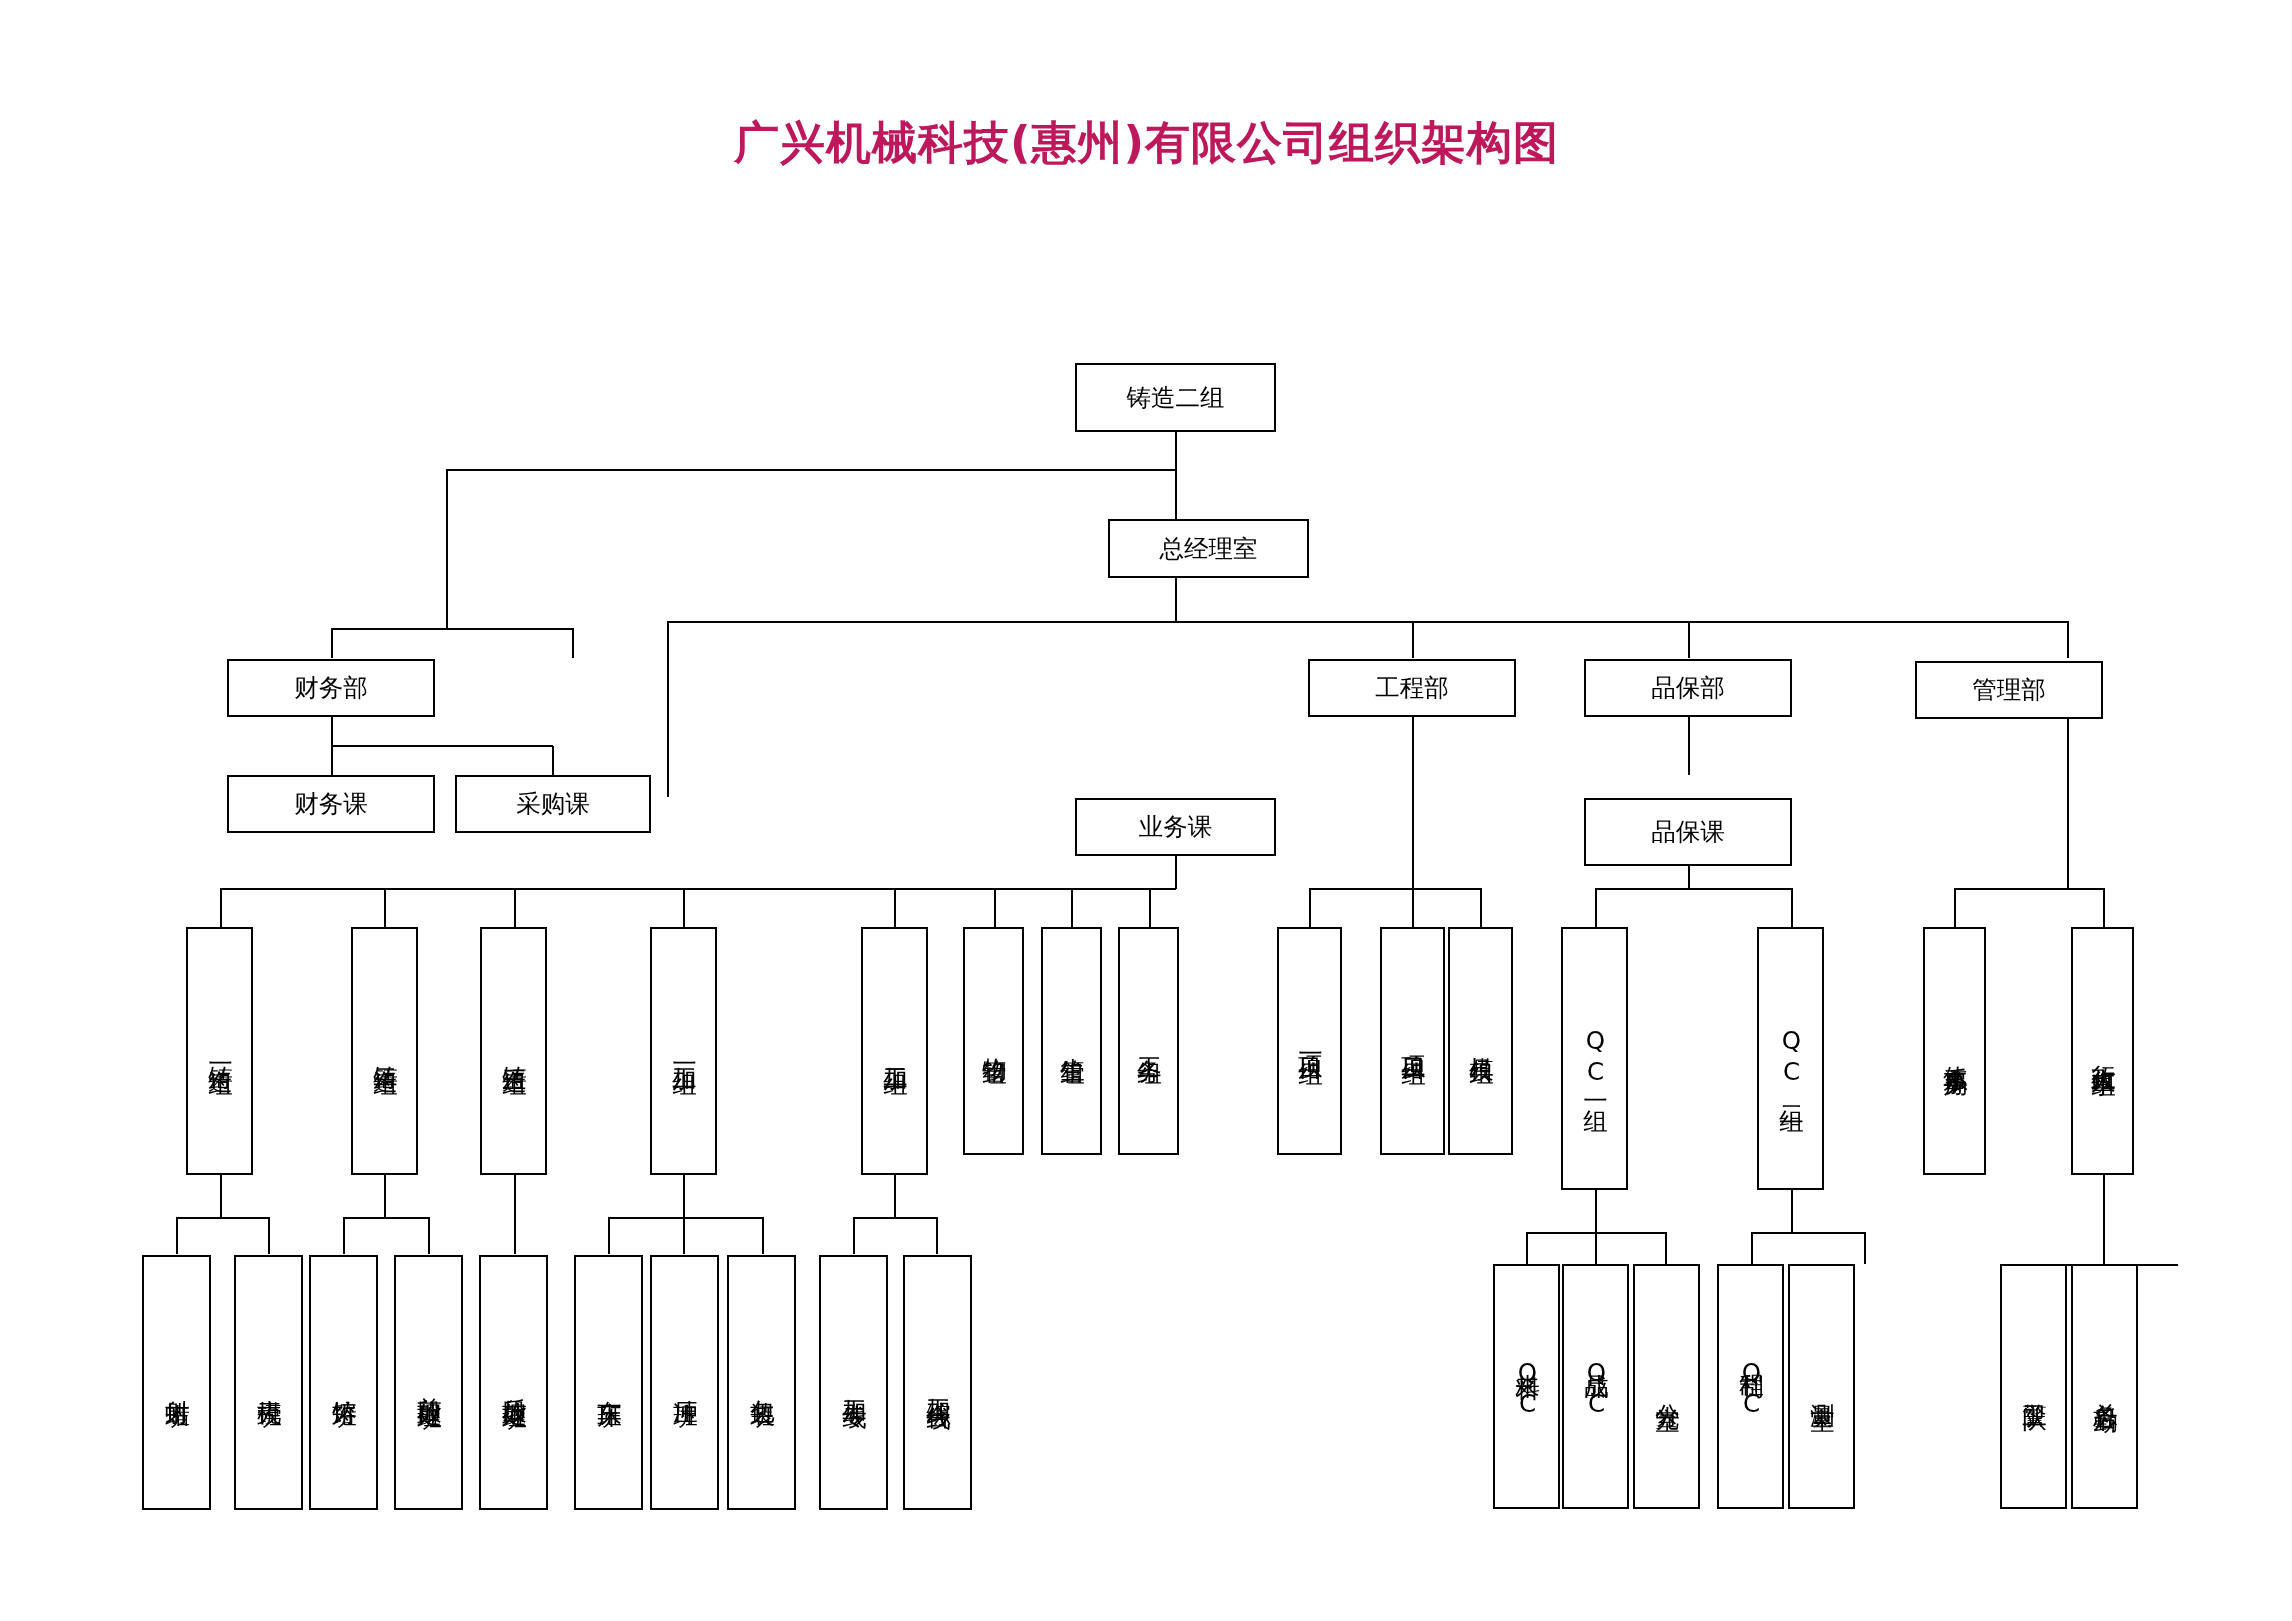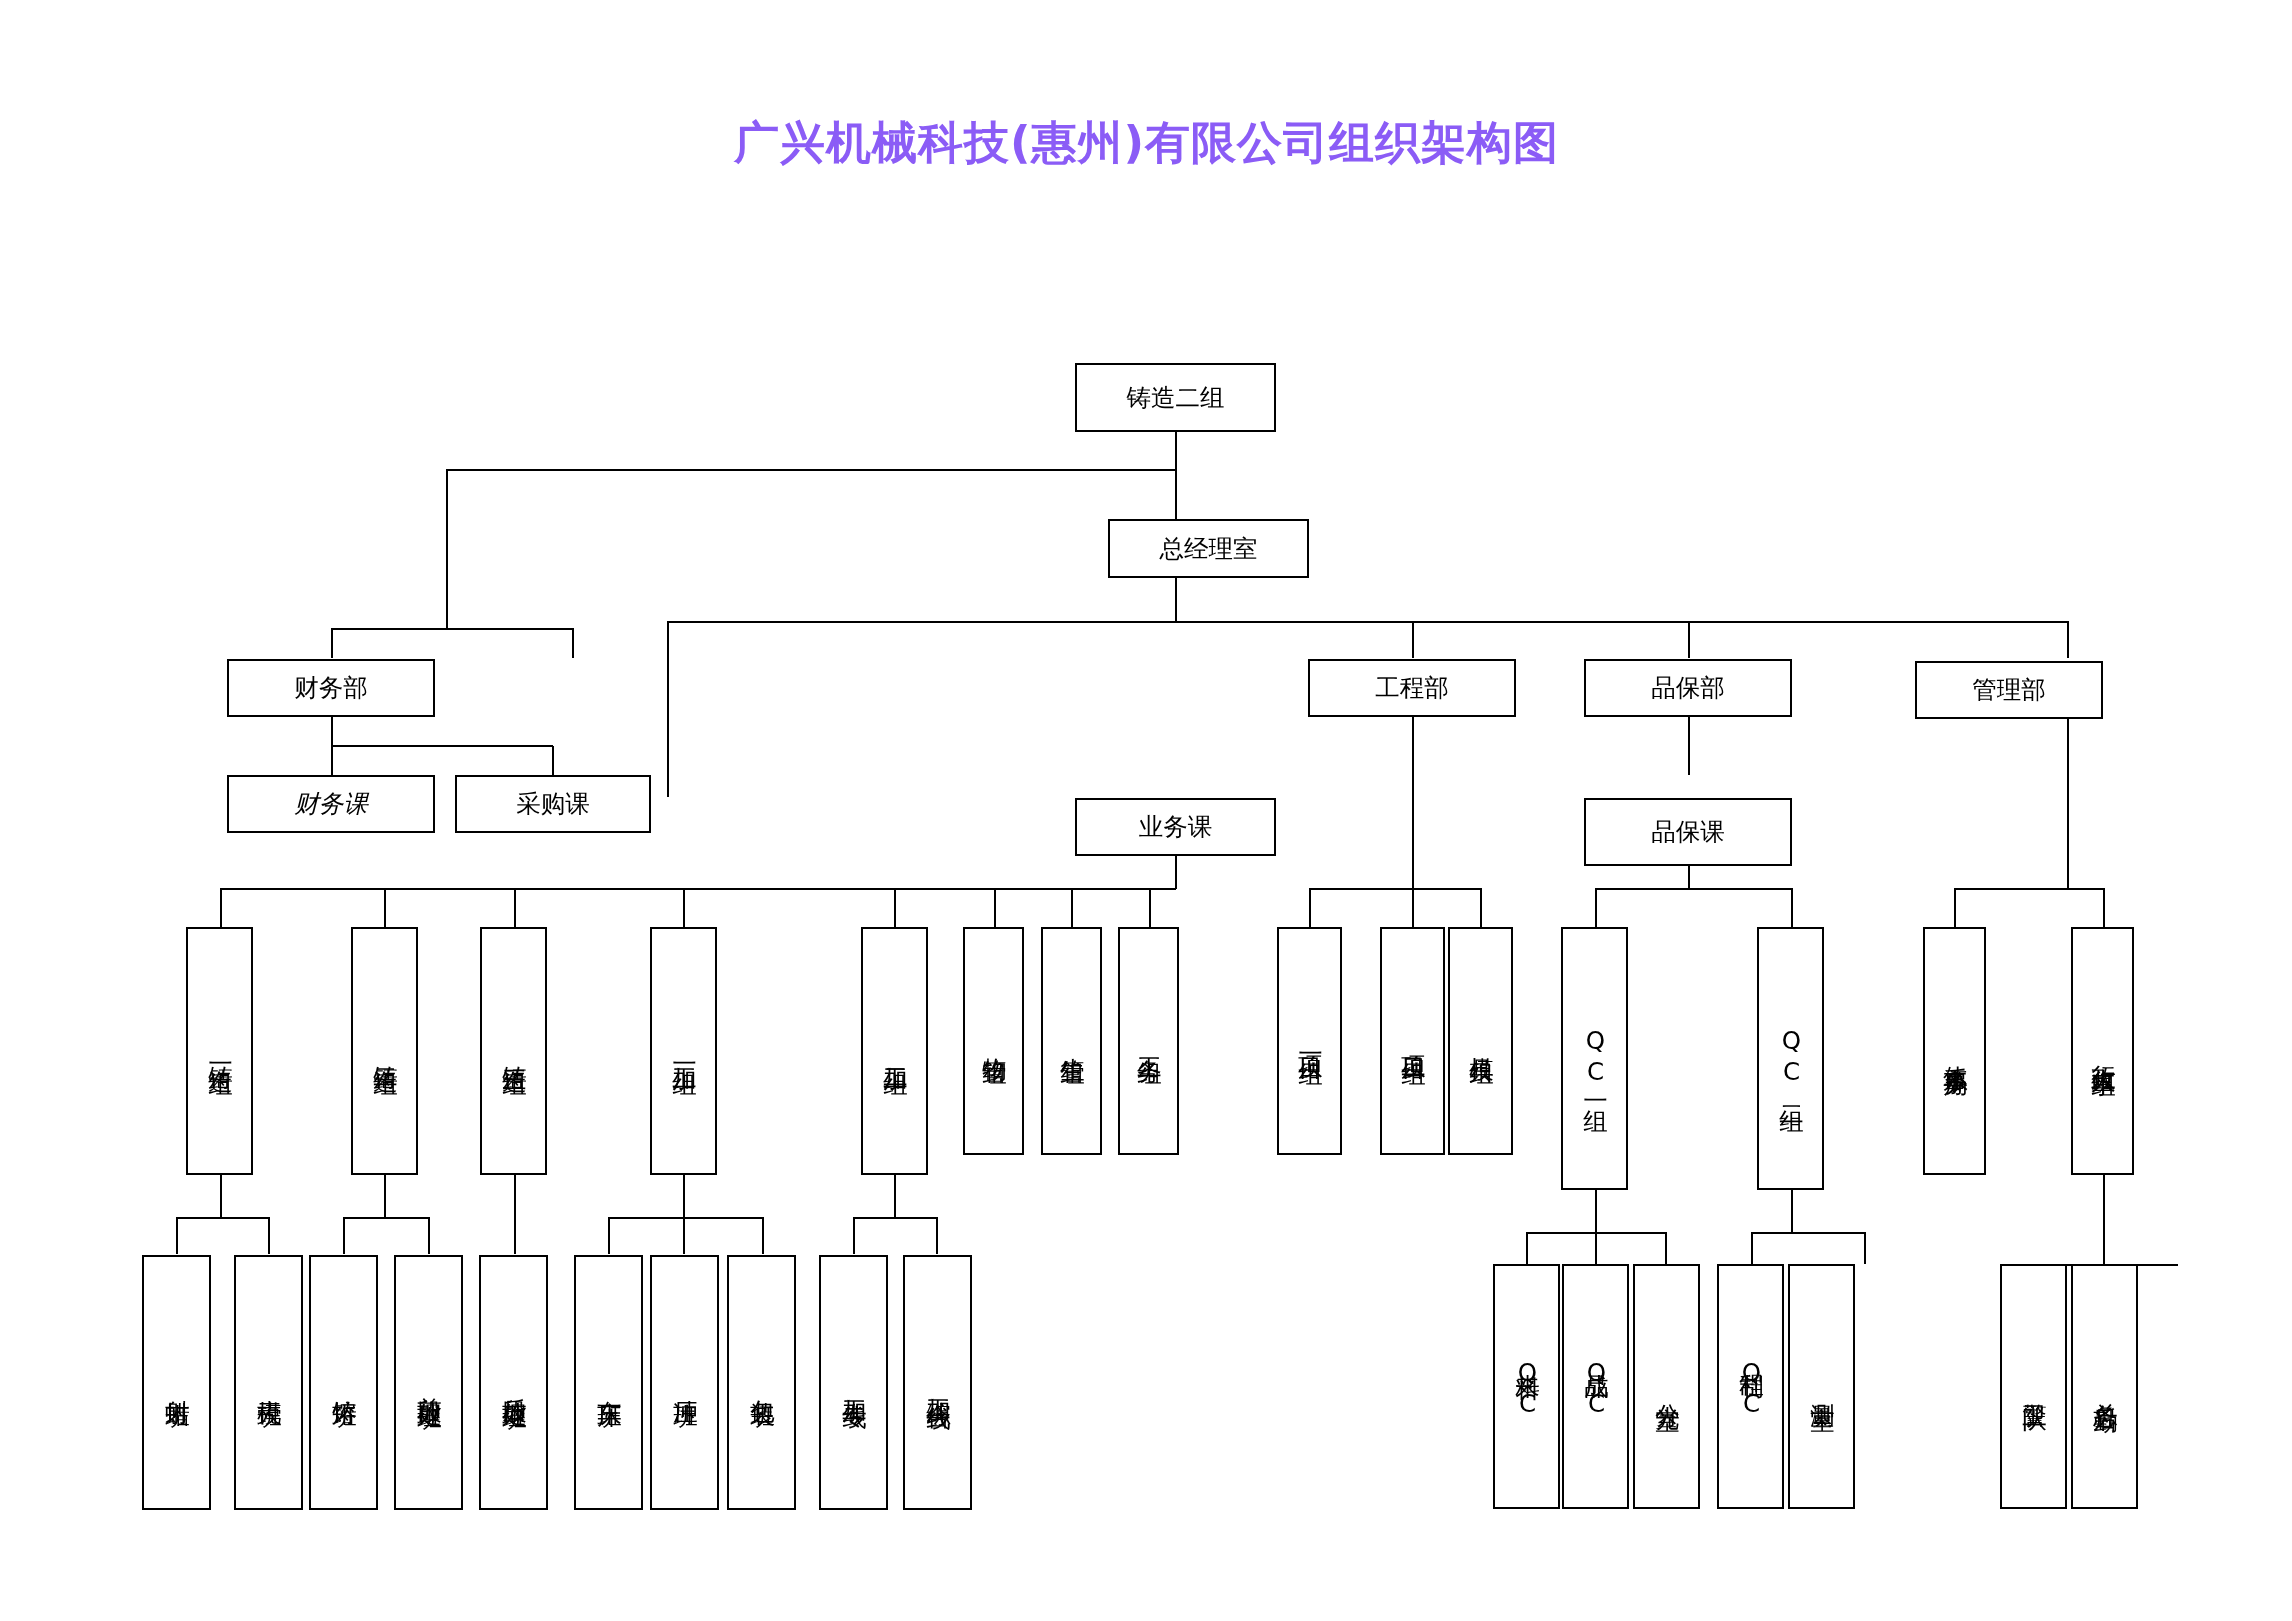--- a/index.html
+++ b/index.html
@@ -23,21 +23,21 @@
   }
   .title {
     position: absolute;
     left: 0;
     top: 113px;
     width: 2293px;
     text-align: center;
     font-size: 45px;
     font-weight: bold;
     letter-spacing: 1px;
-    color: #8b5cf6;
+    color: #be185d;
     font-family: "DejaVu Sans", "Liberation Sans", sans-serif;
   }
   .node {
     position: absolute;
     box-sizing: border-box;
     border: 2px solid #000;
     background: #fff;
     display: flex;
     align-items: center;
     justify-content: center;
@@ -162,21 +162,21 @@
   <div class="line v" style="left:2178px; top:1264px; height:0px;"></div>
 
   <div class="node" style="left:1075px; top:363px; width:201px; height:69px;">铸造二组</div>
   <div class="node" style="left:1075px; top:519px; width:201px; height:59px;margin-left:33px;">总经理室</div>
 
   <div class="node" style="left:227px; top:659px; width:208px; height:58px;">财务部</div>
   <div class="node" style="left:1308px; top:659px; width:208px; height:58px;">工程部</div>
   <div class="node" style="left:1584px; top:659px; width:208px; height:58px;">品保部</div>
   <div class="node" style="left:1915px; top:661px; width:188px; height:58px;">管理部</div>
 
-  <div class="node" style="left:227px; top:775px; width:208px; height:58px;font-style:italic;">财务课</div>
+  <div class="node" style="left:227px; top:775px; width:208px; height:58px;">财务课</div>
   <div class="node" style="left:455px; top:775px; width:196px; height:58px;">采购课</div>
   <div class="node" style="left:1075px; top:798px; width:201px; height:58px;">业务课</div>
   <div class="node" style="left:1584px; top:798px; width:208px; height:68px;">品保课</div>
 
   <div class="node vert" style="left:186px; top:927px; width:67px; height:248px;">铸造一组</div>
   <div class="node vert" style="left:351px; top:927px; width:67px; height:248px;">铸造二组</div>
   <div class="node vert" style="left:480px; top:927px; width:67px; height:248px;">铸造三组</div>
   <div class="node vert" style="left:650px; top:927px; width:67px; height:248px;">加工一组</div>
   <div class="node vert" style="left:861px; top:927px; width:67px; height:248px;">加工二组</div>
   <div class="node vert" style="left:963px; top:927px; width:61px; height:228px;">物管组</div>

